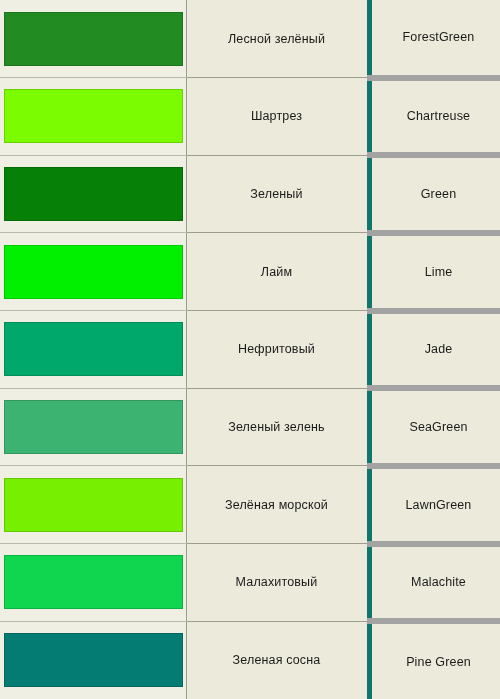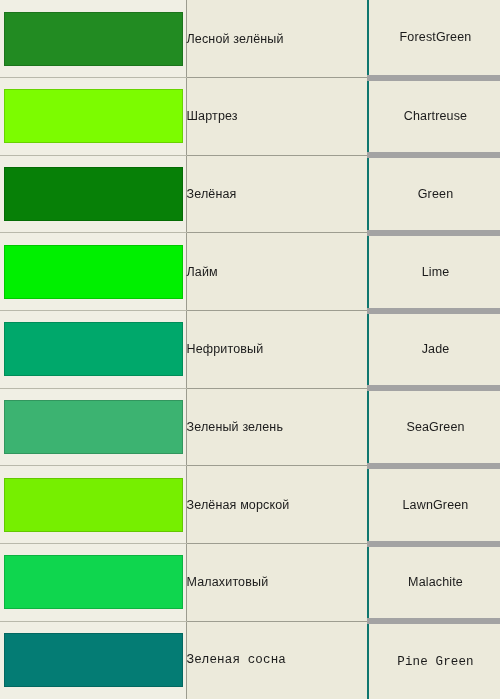--- a/index.html
+++ b/index.html
@@ -39,38 +39,38 @@
   .swatch {
     width: 100%;
     height: 54px;
     display: block;
     border: 1px solid rgba(0,0,0,0.16);
     box-sizing: border-box;
   }
   td.name-ru {
     width: 180px;
     background: #eceadb;
+    text-align: center;
     font-size: 12.5px;
     color: #1b1b1b;
-    border-right: 2px solid #0f766e;
+    border-right: 5px solid #0f766e;
     border-bottom: 1px solid #9d9d90;
     letter-spacing: 0.15px;
   }
   td.name-en {
     width: 134px;
     background: #eceadb;
     text-align: center;
     font-size: 12.5px;
     color: #1b1b1b;
     border-bottom: 6px solid #a3a3a3;
     letter-spacing: 0.15px;
   }
   #color-table tr:last-child td {
     border-bottom: none;
-    font-family: Liberation Mono, monospace;
   }
 </style>
 </head>
 <body>
 
 <table id="color-table">
   <tbody>
       <tr>
         <td class="swatch-cell">
           <span class="swatch" style="background-color: rgb(34, 139, 34);"></span>
@@ -82,21 +82,21 @@
         <td class="swatch-cell">
           <span class="swatch" style="background-color: rgb(124, 252, 0);"></span>
         </td>
         <td class="name-ru">Шартрез</td>
         <td class="name-en">Chartreuse</td>
       </tr>
       <tr>
         <td class="swatch-cell">
           <span class="swatch" style="background-color: rgb(7, 128, 7);"></span>
         </td>
-        <td class="name-ru">Зелёная</td>
+        <td class="name-ru">Зеленый</td>
         <td class="name-en">Green</td>
       </tr>
       <tr>
         <td class="swatch-cell">
           <span class="swatch" style="background-color: rgb(0, 240, 0);"></span>
         </td>
         <td class="name-ru">Лайм</td>
         <td class="name-en">Lime</td>
       </tr>
       <tr>

